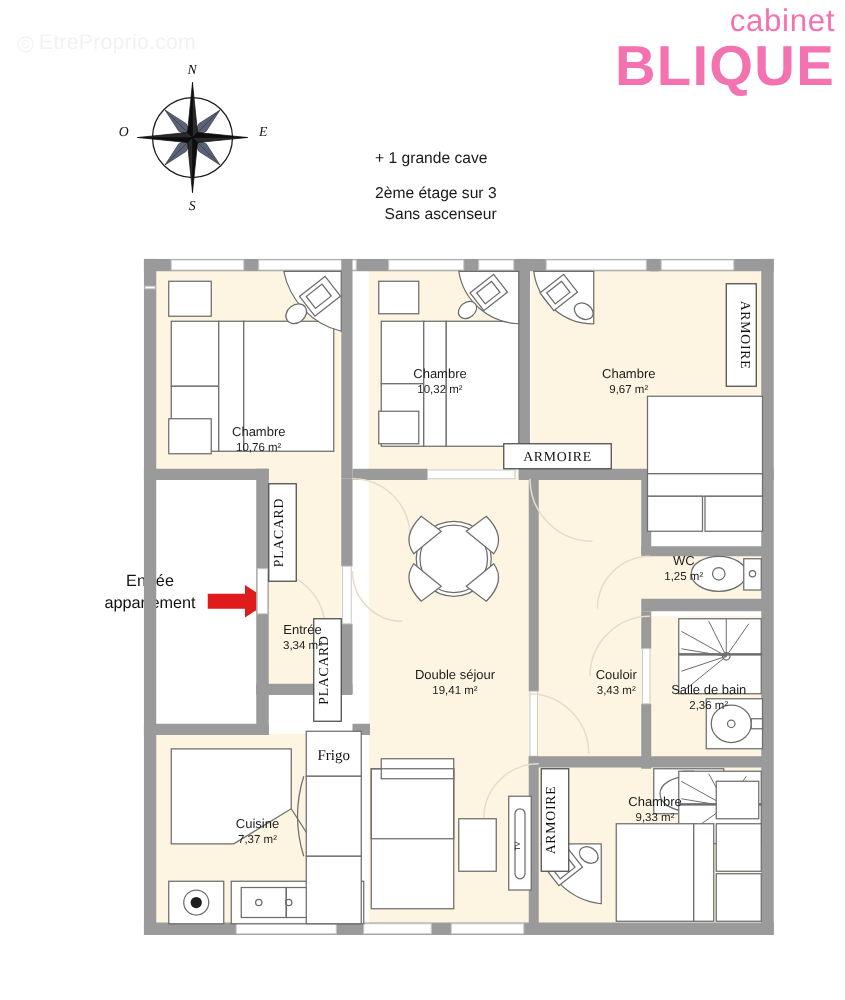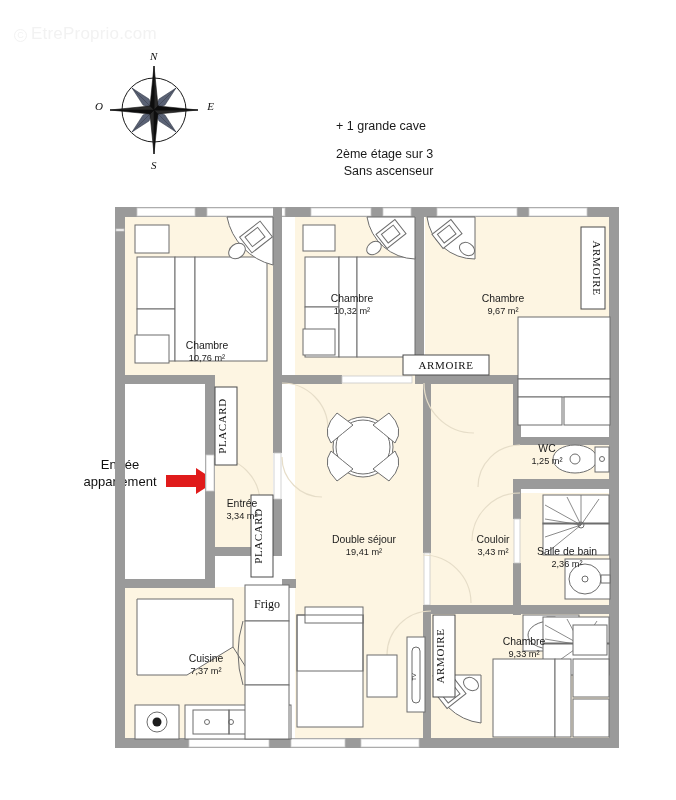--- a/index.html
+++ b/index.html
@@ -55,21 +55,21 @@
   #compass .lbl {
     position: absolute; font-family: "Liberation Serif", serif;
     font-size: 11px; color: #111; font-style: italic;
   }
   #compass .lbl-n { left: 54px; top: -2px; }
   #compass .lbl-s { left: 55px; bottom: -3px; }
   #compass .lbl-e { right: -2px; top: 48px; }
   #compass .lbl-o { left: -1px; top: 48px; }
 
   
-  #notes { position: absolute; left: 300px; top: 118px; margin-left: 36px; }
+  #notes { position: absolute; left: 300px; top: 118px; }
   #notes .line { font-size: 12.5px; color: #1a1a1a; line-height: 17px; }
   #notes .note-cave { margin-bottom: 11px; }
   #notes .note-etage { text-align: center; }
   #notes .note-asc { text-align: right; }
 
   
   #entree-callout {
     position: absolute; left: 60px; top: 456px;
     font-size: 13px; color: #111; line-height: 17px; text-align: center;
     width: 120px;
@@ -110,20 +110,24 @@
 </style>
 </head>
 <body>
 
 <div id="page">
 
   <div id="watermark">
     <span class="wm-c">C</span><span>EtreProprio.com</span>
   </div>
 
+  <div id="logo">
+    <div id="logo-cabinet">cabinet</div>
+    <div id="logo-blique">BLIQUE</div>
+  </div>
 
   <div id="compass">
     <svg width="116" height="116" viewBox="0 0 116 116">
       <circle cx="58" cy="58" r="32" fill="none" stroke="#1a1a1a" stroke-width="1"></circle>
 
       <g fill="#5a6275" stroke="#2c3240" stroke-width="0.5">
         <path d="M58 58 L36 36 L47 53 Z"></path>
         <path d="M58 58 L36 36 L53 47 Z"></path>
         <path d="M58 58 L80 36 L63 47 Z"></path>
         <path d="M58 58 L80 36 L69 53 Z"></path>

